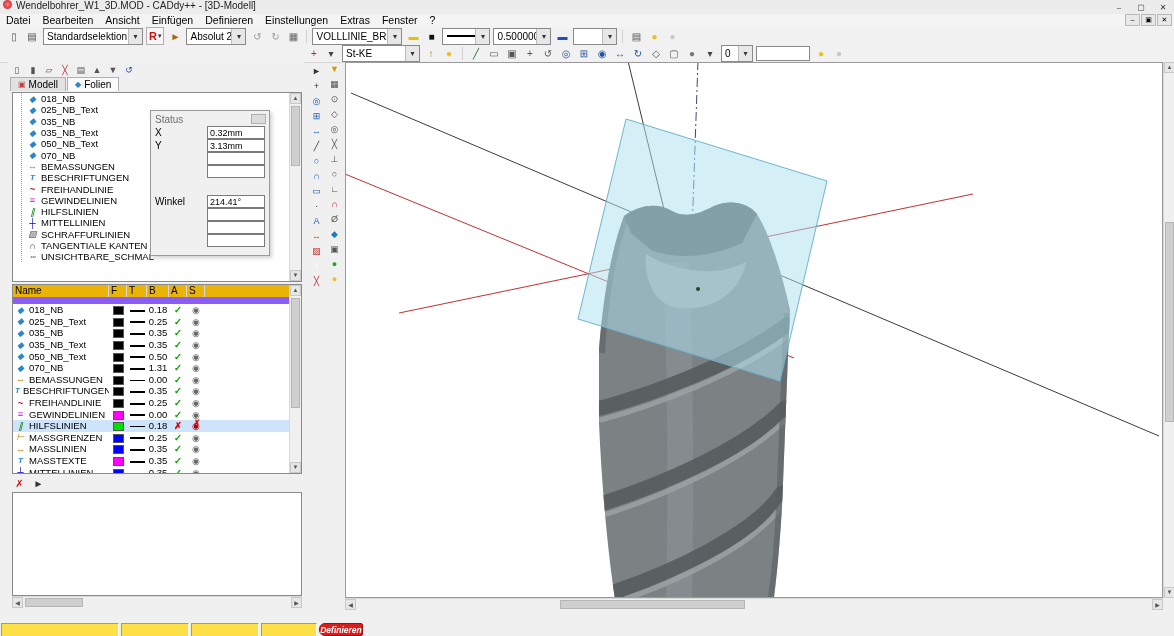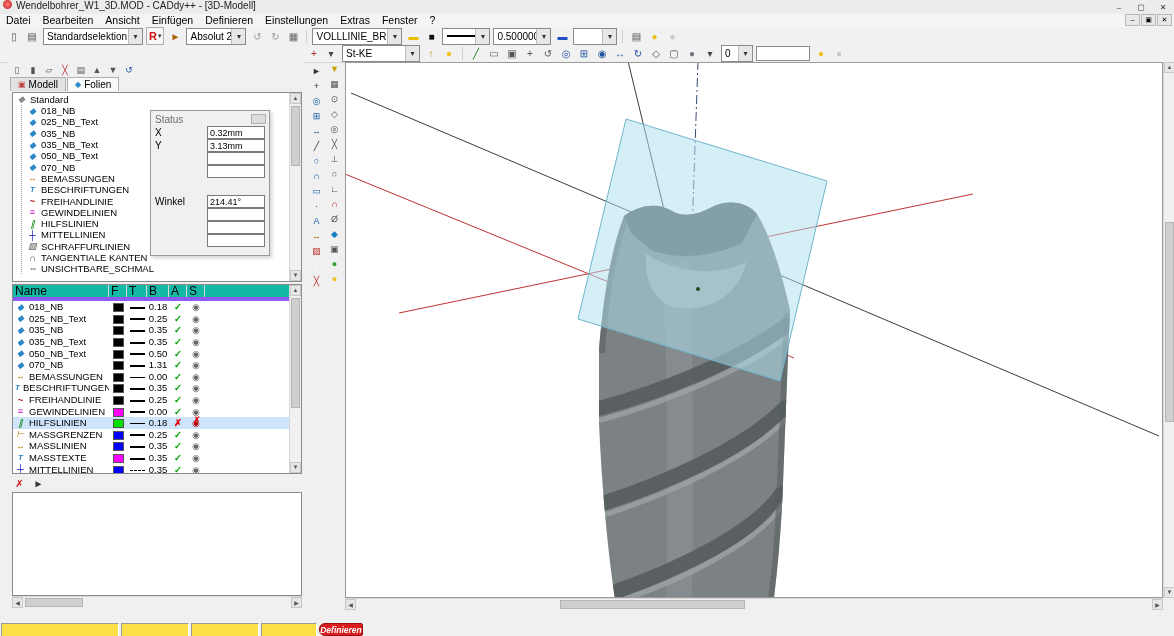--- a/index.html
+++ b/index.html
@@ -75,21 +75,21 @@
   .vscroll .sb-thumb{position:absolute;left:1px;width:9px;background:#cfcfcf;border:1px solid #b5b5b5;box-sizing:border-box}
   .hscroll{position:absolute;background:#f0f0f0;border-top:1px solid #d8d8d8;height:11px}
   .hscroll .sb-left,.hscroll .sb-right{position:absolute;top:0;width:11px;height:11px;background:#e6e6e6;
     border:1px solid #c8c8c8;font-size:6px;text-align:center;line-height:10px;color:#555;box-sizing:border-box}
   .hscroll .sb-left{left:0}.hscroll .sb-left::before{content:"◀"}
   .hscroll .sb-right{right:0}.hscroll .sb-right::before{content:"▶"}
   .hscroll .sb-thumb{position:absolute;top:1px;height:9px;background:#cfcfcf;border:1px solid #b5b5b5;box-sizing:border-box}
   
   .table-box{position:absolute;left:4px;top:222px;width:288px;height:188px;background:#fff;
     border:1px solid #8a8a8a;overflow:hidden}
-  .thead{display:flex;height:12px;background:#14b8a6;border-bottom:4px solid #8b5cf6;font-size:12px}
+  .thead{display:flex;height:12px;background:#eab308;border-bottom:7px solid #8b5cf6;font-size:10px}
   .th{border-right:1px solid #d8d8d8;padding-left:2px;box-sizing:border-box;line-height:12px}
   .th.n{width:96px}.th.f{width:18px}.th.t{width:20px}.th.b{width:22px}.th.a{width:18px}.th.s{width:18px}
   .th.fill{flex:1;border-right:none}
   .trow{display:flex;height:11.6px;align-items:center;font-size:9.5px}
   .trow.selected{background:var(--selection_bg,#cde4fa)}
   .c-name{width:96px;padding-left:2px;display:flex;align-items:center;overflow:hidden;white-space:nowrap;box-sizing:border-box}
   .c-f{width:18px;text-align:center}
   .swatch{display:inline-block;width:9px;height:7px;border:1px solid #555;vertical-align:middle}
   .c-t{width:20px;text-align:center}
   .lsample{display:inline-block;width:15px;height:0;border-top:2px solid #000;vertical-align:middle}
@@ -311,24 +311,20 @@
         <span>Modell</span>
       </span>
 
       <span class="tab active">
         <span class="tab-ic" style="color: rgb(43, 135, 200);">◆</span>
         <span>Folien</span>
       </span>
     </div>
 
   <div class="tree-box">
-    <div class="tree-root">
-      <i class="licon standard-icon"></i>
-      <span>Standard</span>
-    </div>
     <div class="tree-children">
 
         <div class="titem">
           <i class="licon layers-icon"></i>
           <span>018_NB</span>
         </div>
 
         <div class="titem">
           <i class="licon layers-icon"></i>
           <span>025_NB_Text</span>

